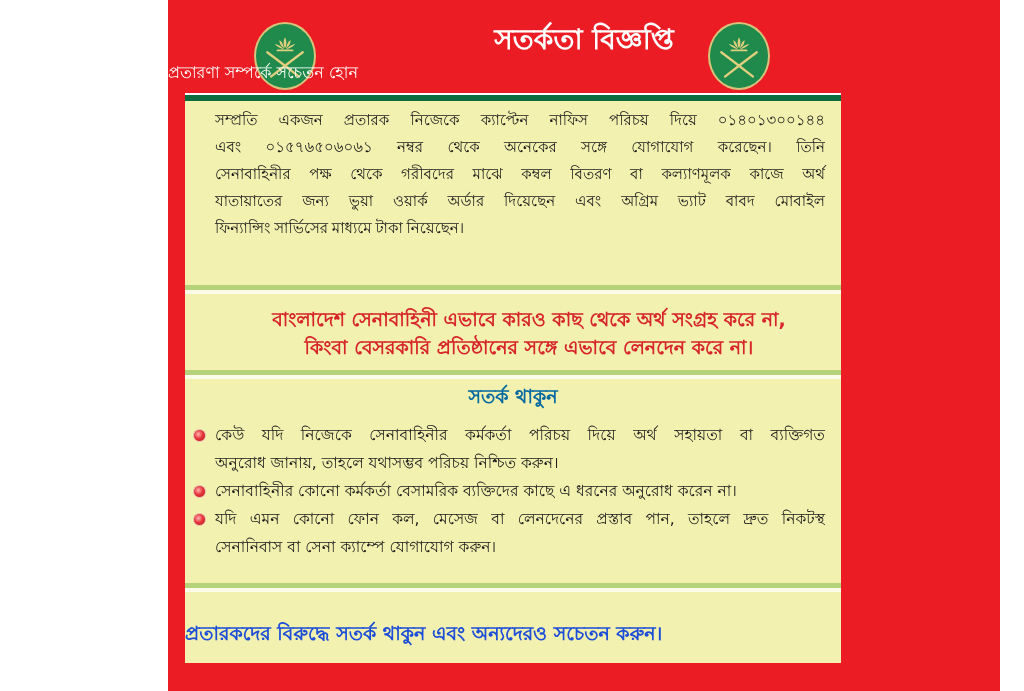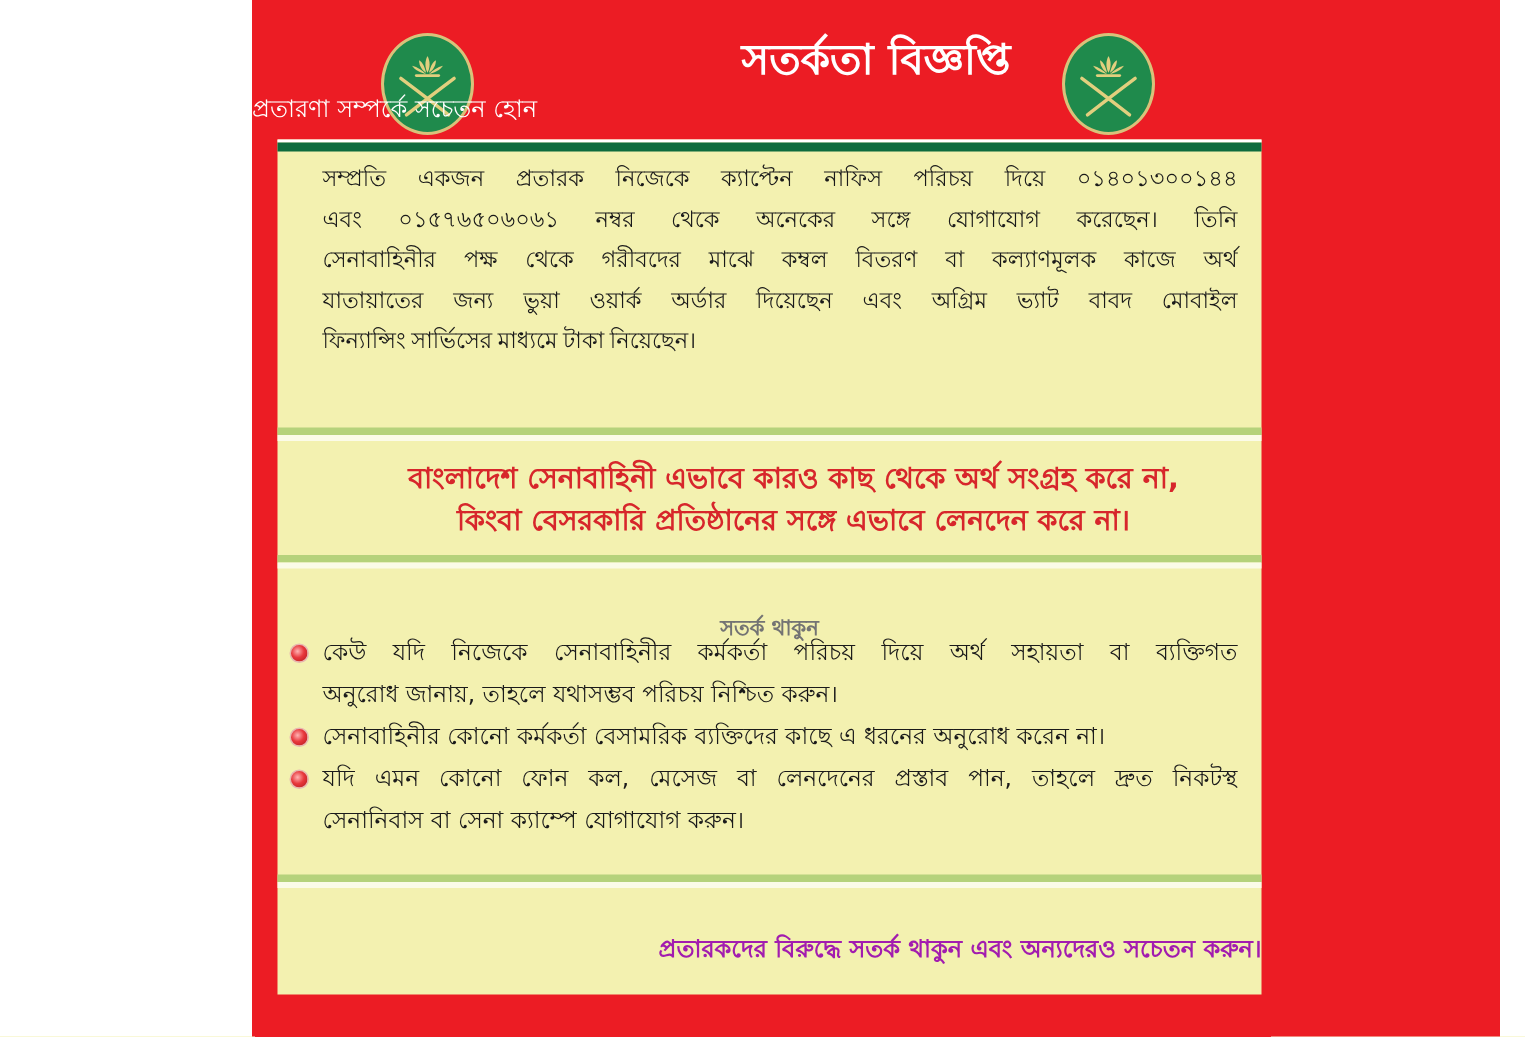--- a/index.html
+++ b/index.html
@@ -46,34 +46,34 @@
     color: #1a1a1a; font-size: 15px; line-height: 27px; text-align: justify; font-family: Liberation Serif, serif;
   }
   .para .line { display: block; text-align: justify; text-align-last: justify; white-space: nowrap; }
   .para .line.last { text-align-last: left; }
   .warn {
     position: absolute; left: 0; right: 0; top: 212px; text-align: center;
     color: #d7262b; font-size: 19px; line-height: 28px; font-weight: bold; padding-left: 32px;
   }
   .caution-title {
     position: absolute; left: 0; right: 0; top: 290px; text-align: center;
-    color: #737373; font-size: 14px; line-height: 26px; font-weight: bold; margin-top: 23px;
+    color: #0369a1; font-size: 19px; line-height: 26px; font-weight: bold;
   }
   .bullets { position: absolute; left: 8px; right: 16px; top: 328px; }
   .bullet { position: relative; padding-left: 22px; color: #1a1a1a; font-size: 15.5px; line-height: 28px; }
   .bullet .dot {
     position: absolute; left: 0; top: 8px; width: 13px; height: 13px; border-radius: 50%;
     background: radial-gradient(circle at 40% 38%, #ffb3b3 0%, #e8383d 45%, #b0161b 100%);
     border: 1px solid #e7b7b0; box-sizing: border-box;
   }
   .bullet .line { display: block; white-space: nowrap; }
   .bullet .line.j { text-align: justify; text-align-last: justify; }
   .footer-text {
-    position: absolute; left: 0; right: 0; top: 526px; text-align: right;
-    color: #a21caf; font-size: 16px; line-height: 28px; font-weight: bold;
+    position: absolute; left: 0; right: 0; top: 526px; text-align: left;
+    color: #1d4ed8; font-size: 19px; line-height: 28px; font-weight: bold;
   }
 </style>
 </head>
 <body>
 
 <div class="poster">
 
   <div class="emblem left">
     <svg viewBox="0 0 62 68">
       <g fill="#e2cf7e">

